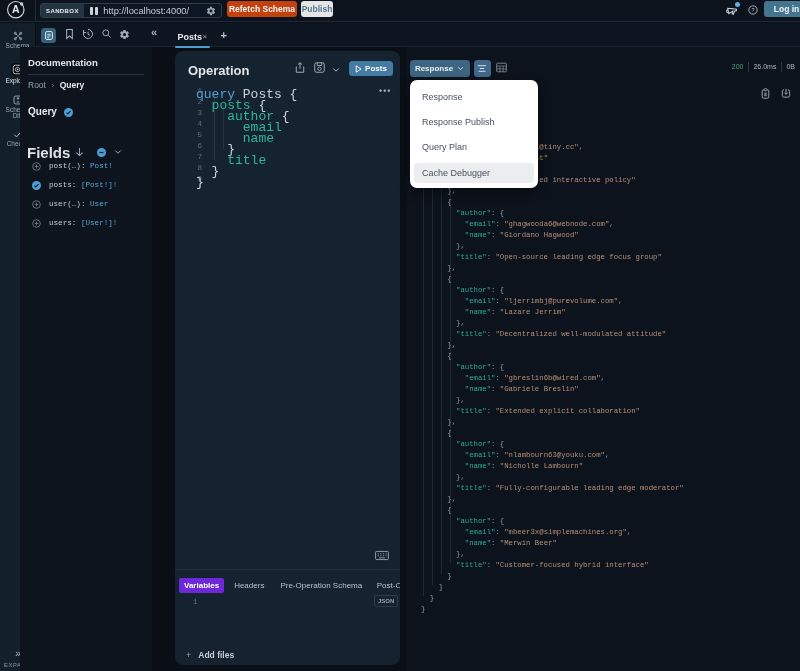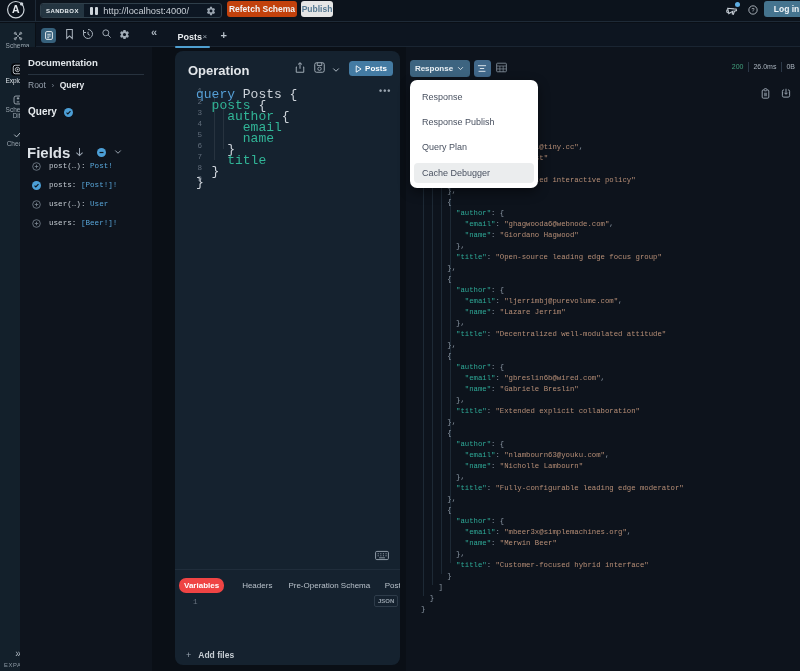--- a/index.html
+++ b/index.html
@@ -63,21 +63,21 @@
 .opicon { position:absolute; top:11px; }
 #opcode { position:absolute; left:0; top:33px; width:225px; }
 #opcode .gut { position:absolute; width:27px; text-align:right; color:#606c7a; font-size:7.6px; font-family:"Liberation Mono",monospace; }
 #opcode .cl { position:absolute; left:21px; font-size:13px; font-family:Liberation Mono, monospace; white-space:pre; color:#cdd3da; }
 .kw { color:#559fd6; }
 .fld { color:#31b597; }
 .guide { position:absolute; width:1px; background:#27333f; }
 #opkeyb { position:absolute; left:200px; top:498.5px; }
 #opdivider { position:absolute; left:0px; top:517.5px; width:225px; height:1px; background:#202d3b; }
 #vtabs { position:absolute; left:4px; top:526px; width:221px; display:flex; align-items:center; font-size:8px; color:#b8c1ca; overflow:hidden; height:16px; }
-#vtab1 { background:#ef4444; color:#fff; border-radius:7px; padding:3px 5px; font-weight:bold; }
+#vtab1 { background:#6d28d9; color:#fff; border-radius:2px; padding:3px 5px; font-weight:bold; }
 .vtab { margin-left:11px; white-space:nowrap; }
 #vnum { position:absolute; left:18px; top:547px; color:#67727f; font-size:7.6px; font-family:"Liberation Mono",monospace; }
 #jsonchip { position:absolute; left:199px; top:544px; border:1px solid #2e3c4a; border-radius:2px; color:#95a0ab; font-size:6px; font-weight:bold; padding:2px 3px; }
 #addfiles { position:absolute; left:11px; top:599px; color:#c6cdd3; font-size:8.5px; font-weight:bold; display:flex; align-items:center; gap:7px; }
 #addfiles .plus { font-size:9px; color:#9aa5b0; font-weight:normal; }
 
 #respbtn { position:absolute; left:3.5px; top:12.5px; width:60px; height:17px; background:#3d6480; border-radius:3.5px; color:#e9eff3; font-size:8px; font-weight:bold; display:flex; align-items:center; justify-content:center; gap:4px; }
 #filtbtn { position:absolute; left:67.5px; top:12.5px; width:17px; height:17px; background:#41688a; border-radius:3.5px; display:flex; align-items:center; justify-content:center; }
 #tablico { position:absolute; left:90px; top:15px; }
 #status { position:absolute; right:5px; top:14.5px; display:flex; align-items:center; font-size:7px; color:#a9b3bd; gap:4.5px; }
@@ -225,21 +225,21 @@
         <circle cx="8" cy="8" r="8" fill="#4c9fd6"></circle>
         <path fill="none" stroke="#0e141d" stroke-width="2" d="M4.5 8.2 l2.3 2.3 L11.5 5.5"></path>
       </svg>posts:&nbsp;<span class="ftype">[Post!]!</span></div>
   <div class="frow mono" style="top:152px;"><svg width="9" height="9" viewBox="0 0 16 16">
         <circle cx="8" cy="8" r="6.8" fill="none" stroke="#7d8894" stroke-width="1.4"></circle>
         <path stroke="#7d8894" stroke-width="1.4" d="M8 4.8 v6.4 M4.8 8 h6.4"></path>
       </svg>user(…):&nbsp;<span class="ftype">User</span></div>
   <div class="frow mono" style="top:171px;"><svg width="9" height="9" viewBox="0 0 16 16">
         <circle cx="8" cy="8" r="6.8" fill="none" stroke="#7d8894" stroke-width="1.4"></circle>
         <path stroke="#7d8894" stroke-width="1.4" d="M8 4.8 v6.4 M4.8 8 h6.4"></path>
-      </svg>users:&nbsp;<span class="ftype">[Beer!]!</span></div>
+      </svg>users:&nbsp;<span class="ftype">[User!]!</span></div>
 </div>
 
 <div id="opcard">
   <div id="ophead">Operation</div>
   <svg class="opicon" style="left:120px;" width="10" height="11" viewBox="0 0 20 22">
       <path fill="none" stroke="#aeb9c3" stroke-width="1.8" d="M10 1.5 v12 M6 5 l4 -3.5 4 3.5 M4 10 H2.5 V20.5 H17.5 V10 H16"></path>
     </svg>
   <svg class="opicon" style="left:139px;" width="11" height="11" viewBox="0 0 22 22">
       <rect x="1.5" y="1.5" width="19" height="19" rx="3.5" fill="none" stroke="#aeb9c3" stroke-width="1.8"></rect>
       <path fill="none" stroke="#aeb9c3" stroke-width="1.6" d="M6.5 1.5 v5.5 h9 v-5.5"></path>
@@ -274,21 +274,21 @@
     <div class="gut" style="top:91px;">9</div>
       <div class="cl" style="top:91px;">}</div>
   </div>
   <svg id="opkeyb" width="14" height="11" viewBox="0 0 24 18">
       <rect x="1" y="2" width="22" height="14" rx="2" fill="none" stroke="#99a4af" stroke-width="1.6"></rect>
       <path stroke="#99a4af" stroke-width="1.5" d="M4.5 6 h2 M9 6 h2 M13.5 6 h2 M18 6 h2 M4.5 9.5 h2 M9 9.5 h2 M13.5 9.5 h2 M18 9.5 h2 M7 13 h10"></path>
     </svg>
   <div id="opdivider"></div>
   <div id="vtabs">
     <div id="vtab1">Variables</div>
-    <div class="vtab" style="margin-left:18px;">Headers</div>
+    <div class="vtab" style="margin-left:10px;">Headers</div>
     <div class="vtab" style="margin-left:16px;">Pre-Operation Schema</div>
     <div class="vtab" style="margin-left:14.5px;">Post-Operation S</div>
   </div>
   <div id="vnum">1</div>
   <div id="jsonchip">JSON</div>
   <div id="addfiles"><span class="plus">+</span>Add files</div>
 </div>
 
 <div id="resp">
   <div id="respbtn">Response<svg width="7" height="7" viewBox="0 0 16 16">

